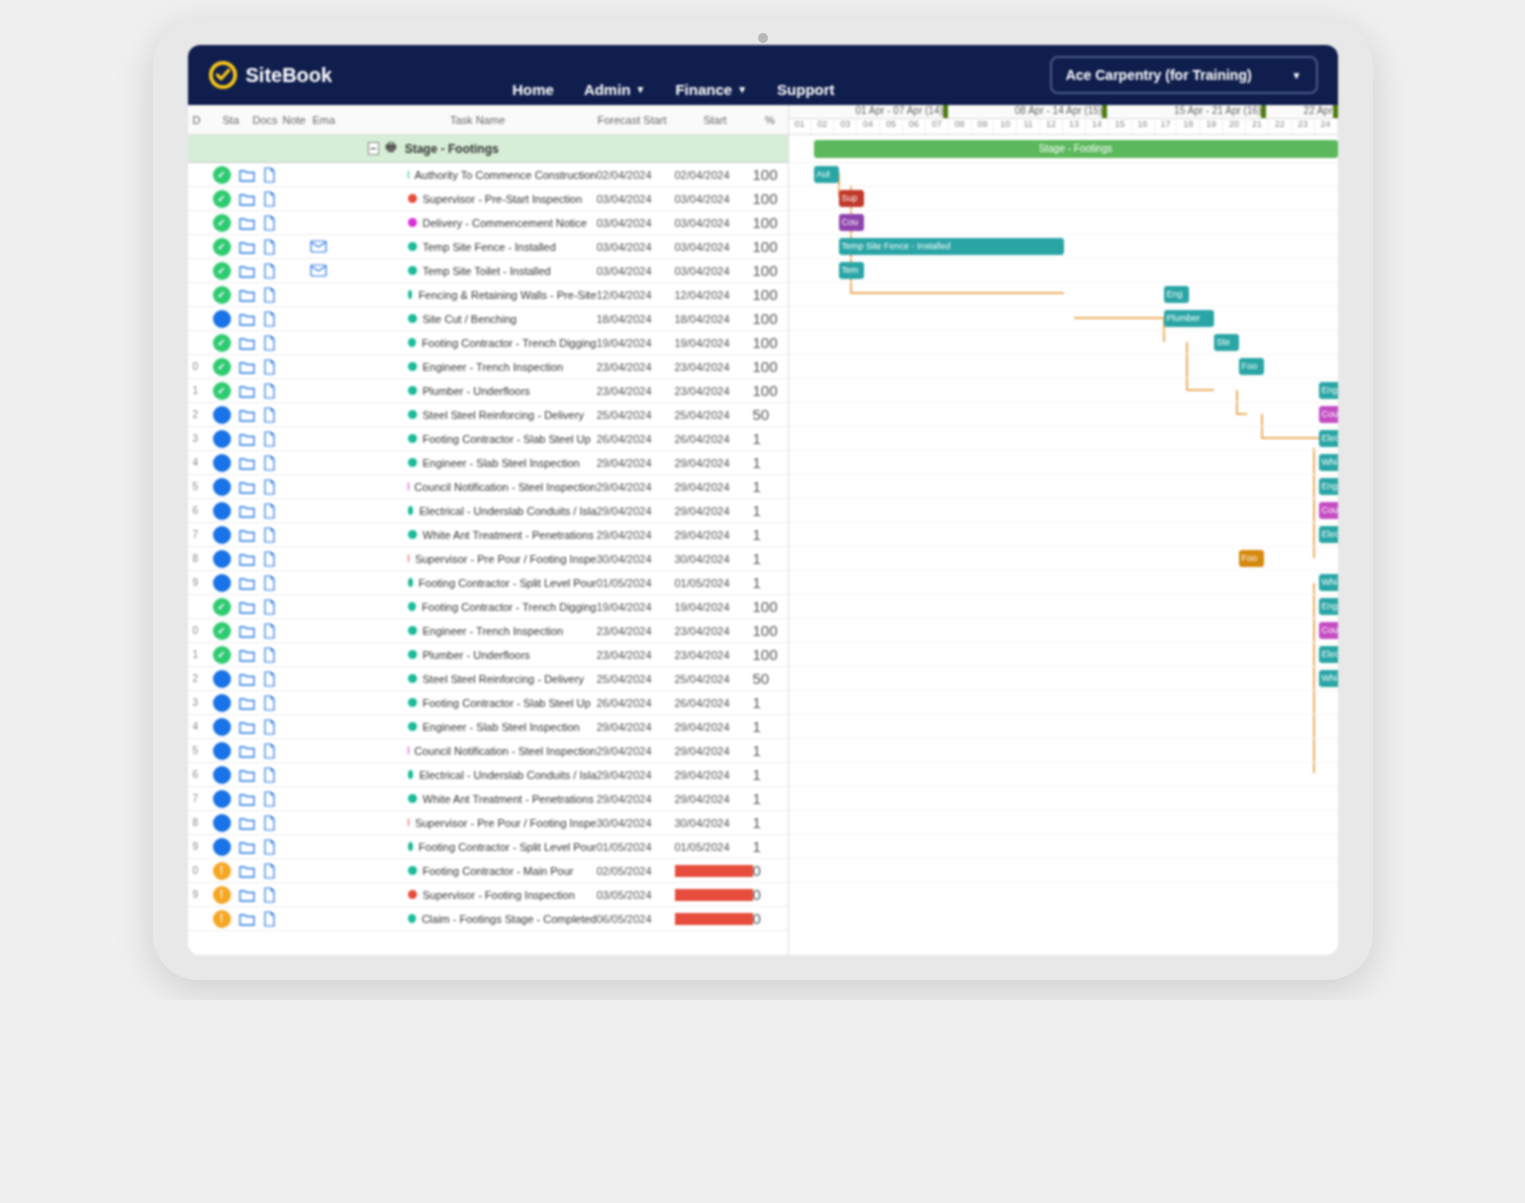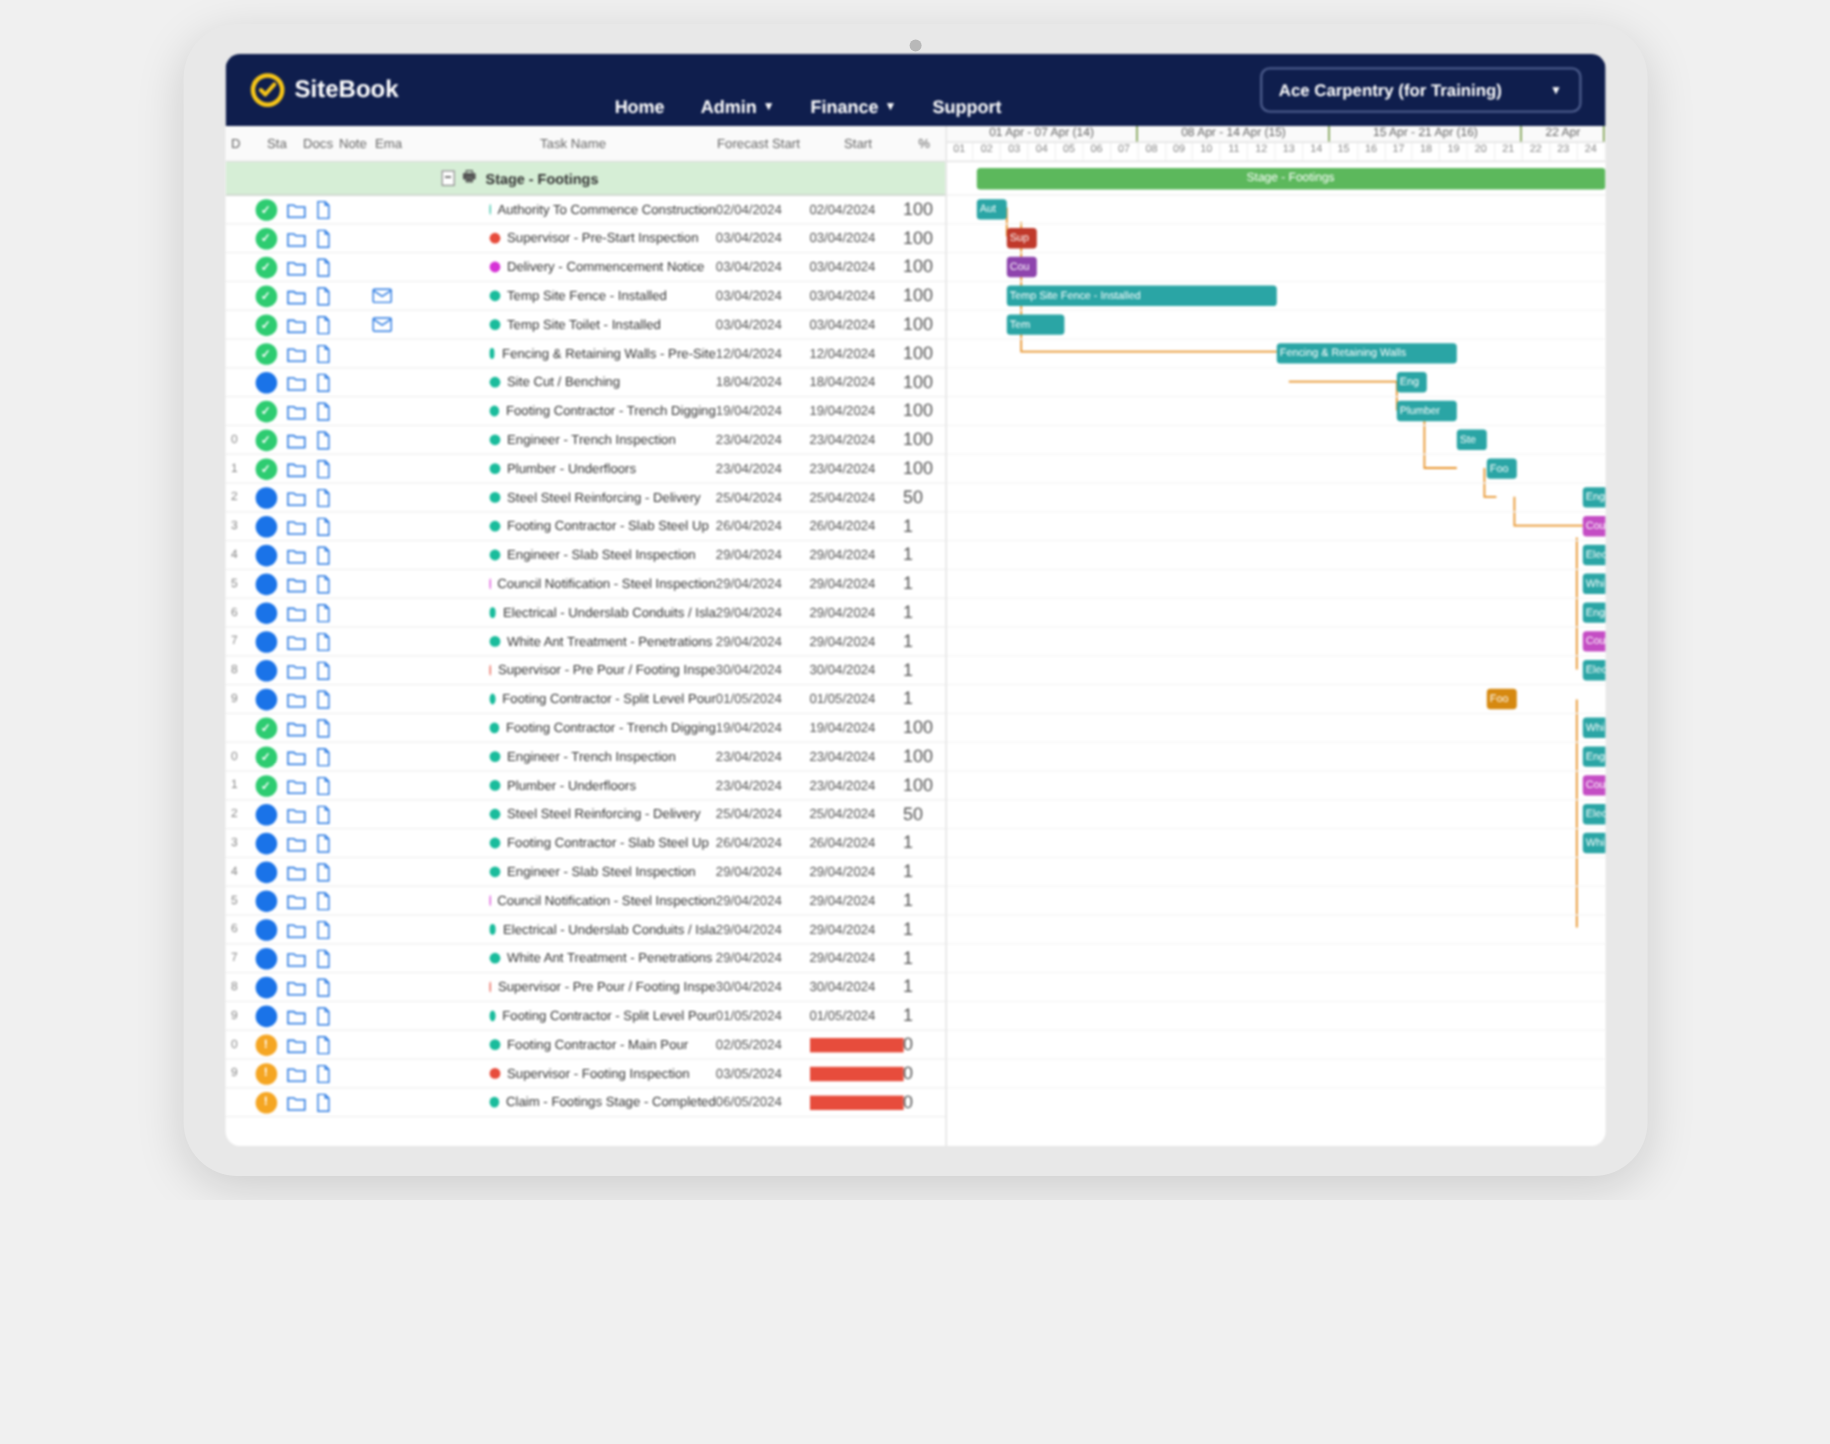--- a/index.html
+++ b/index.html
@@ -45,21 +45,21 @@
 .task-name { flex: 1; display: flex; align-items: center; gap: 6px; padding-left: 50px; overflow: hidden; white-space: nowrap; }
 .dot { width: 9px; height: 9px; border-radius: 50%; display: inline-block; }
 .dot-teal { background: #1abc9c; }
 .dot-red { background: #e74c3c; }
 .dot-magenta { background: #d633d6; }
 .forecast, .start-d { width: 78px; text-align: left; font-size: 11px; color: #555; }
 .start-d.overdue { background: #e74c3c; color: #e74c3c; }
 .pct { width: 35px; text-align: left; font-size: 15px; color: #555; }
 
 .gantt-header { height: 14px; display: flex; font-size: 10px; color: #666; background: #fafafa; border-bottom: 1px solid #ddd; }
-.wk { flex: 1; text-align: center; border-right: 1px solid #4d7c0f; white-space: nowrap; overflow: hidden; }
+.wk { flex: 1; text-align: right; border-right: 5px solid #4d7c0f; white-space: nowrap; overflow: hidden; }
 .days-row { height: 16px; display: flex; font-size: 9px; color: #888; border-bottom: 1px solid #ddd; }
 .day-cell { flex: 1; text-align: center; border-right: 1px solid #f0f0f0; }
 .gantt-body { position: relative; }
 .gantt-stage { height: 28px; position: relative; border-bottom: 1px solid #eee; }
 .gantt-stage-bar { position: absolute; left: 25px; right: 0; top: 5px; height: 18px; background: #5cb85c; color: #fff; font-size: 10px; text-align: center; line-height: 18px; border-radius: 3px; }
 .gantt-row { height: 24px; position: relative; border-bottom: 1px solid #f5f5f5; }
 .gbar { position: absolute; height: 17px; top: 3px; border-radius: 3px; font-size: 9px; color: #fff; line-height: 17px; padding: 0 3px; overflow: hidden; white-space: nowrap; }
 .gb-teal { background: #2aa5a5; }
 .gb-red { background: #c0392b; }
 .gb-mag { background: #8e44ad; }
@@ -988,24 +988,21 @@
             <div class="gantt-row">
               <div class="gbar gb-red" style="left: 50px; width: 25px;">Sup</div>
             </div>
             <div class="gantt-row">
               <div class="gbar gb-mag" style="left: 50px; width: 25px;">Cou</div>
             </div>
             <div class="gantt-row">
               <div class="gbar gb-teal" style="left: 50px; width: 225px;">Temp Site Fence - Installed</div>
             </div>
             <div class="gantt-row">
-              <div class="gbar gb-teal" style="left: 50px; width: 48px;">Tem</div>
-            </div>
-            <div class="gantt-row">
-              <div class="gbar gb-teal" style="left: 275px; width: 150px;">Fencing &amp; Retaining Walls</div>
+              <div class="gbar gb-teal" style="left: 50px; width: 25px;">Tem</div>
             </div>
             <div class="gantt-row">
               <div class="gbar gb-teal" style="left: 375px; width: 25px;">Eng</div>
             </div>
             <div class="gantt-row">
               <div class="gbar gb-teal" style="left: 375px; width: 50px;">Plumber</div>
             </div>
             <div class="gantt-row">
               <div class="gbar gb-teal" style="left: 425px; width: 25px;">Ste</div>
             </div>

